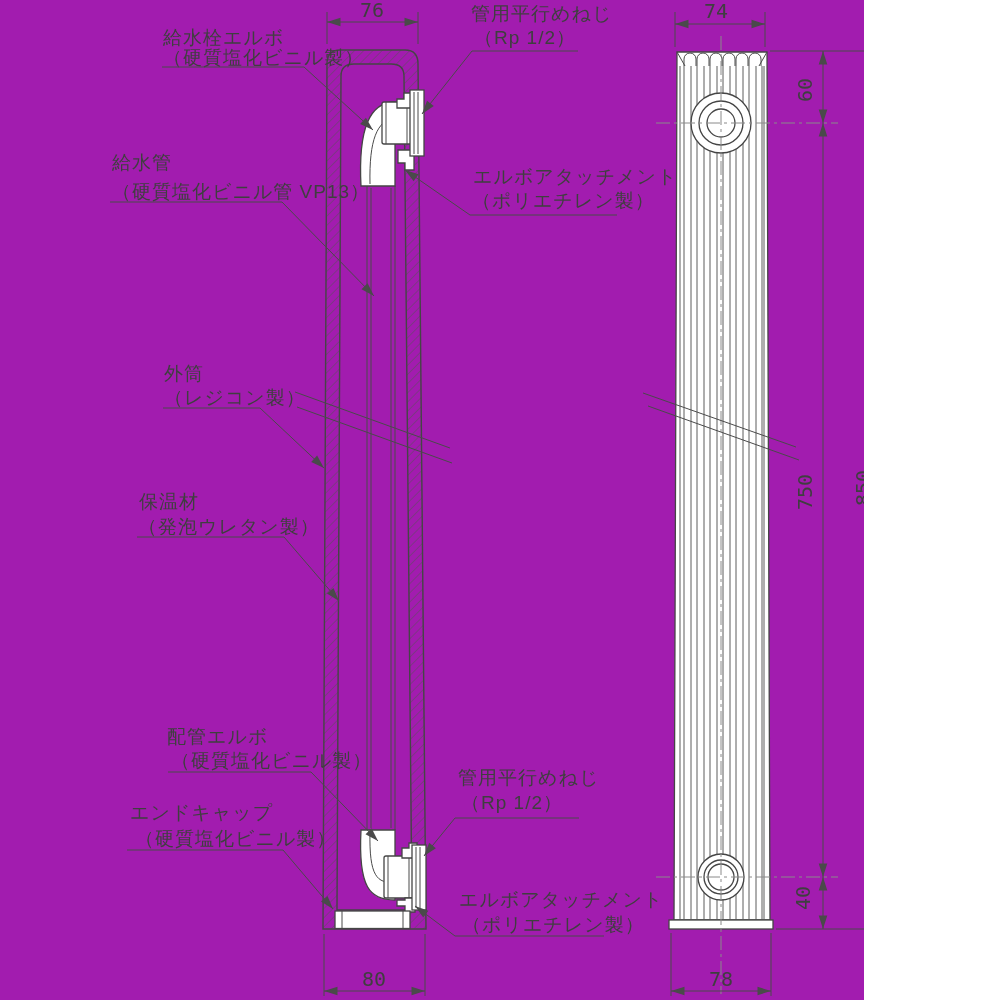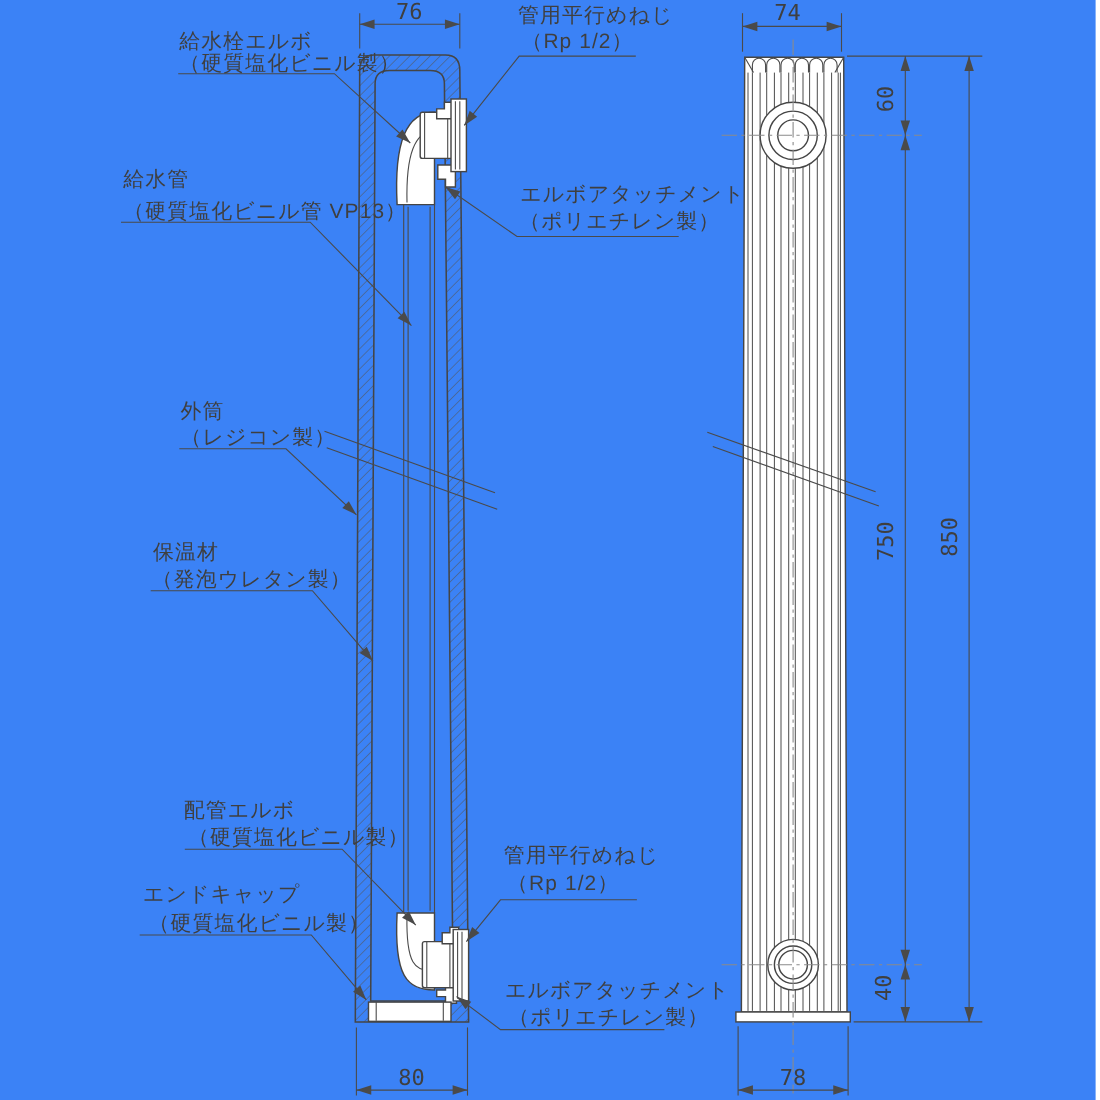--- a/index.html
+++ b/index.html
@@ -1,16 +1,16 @@
 <!DOCTYPE html>
 <html><head>
 <meta charset="utf-8">
 <style>
   html,body{margin:0;padding:0;background:#ffffff;}
-  .stage{position:relative;width:996px;height:1000px;background:#3b82f6;overflow:hidden;
+  .stage{position:relative;width:864px;height:1000px;background:#a21caf;overflow:hidden;
          font-family:"Liberation Sans",sans-serif;}
   svg{display:block;}
   .lbl{font-family:"Liberation Sans",sans-serif;font-size:19px;fill:#3f3f3f;letter-spacing:1px;}
   .dim{font-family:"DejaVu Sans Mono","Liberation Mono",monospace;font-size:20px;fill:#3f3f3f;}
   .thin{stroke:#4a4a4a;stroke-width:1;fill:none;}
   .white{fill:#ffffff;stroke:#454545;stroke-width:1.3;}
   .arrow{fill:#4a4a4a;stroke:none;}
   .cl{stroke:#8a8a8a;stroke-width:1;fill:none;stroke-dasharray:14 4 3 4;}
 </style>
 </head>

